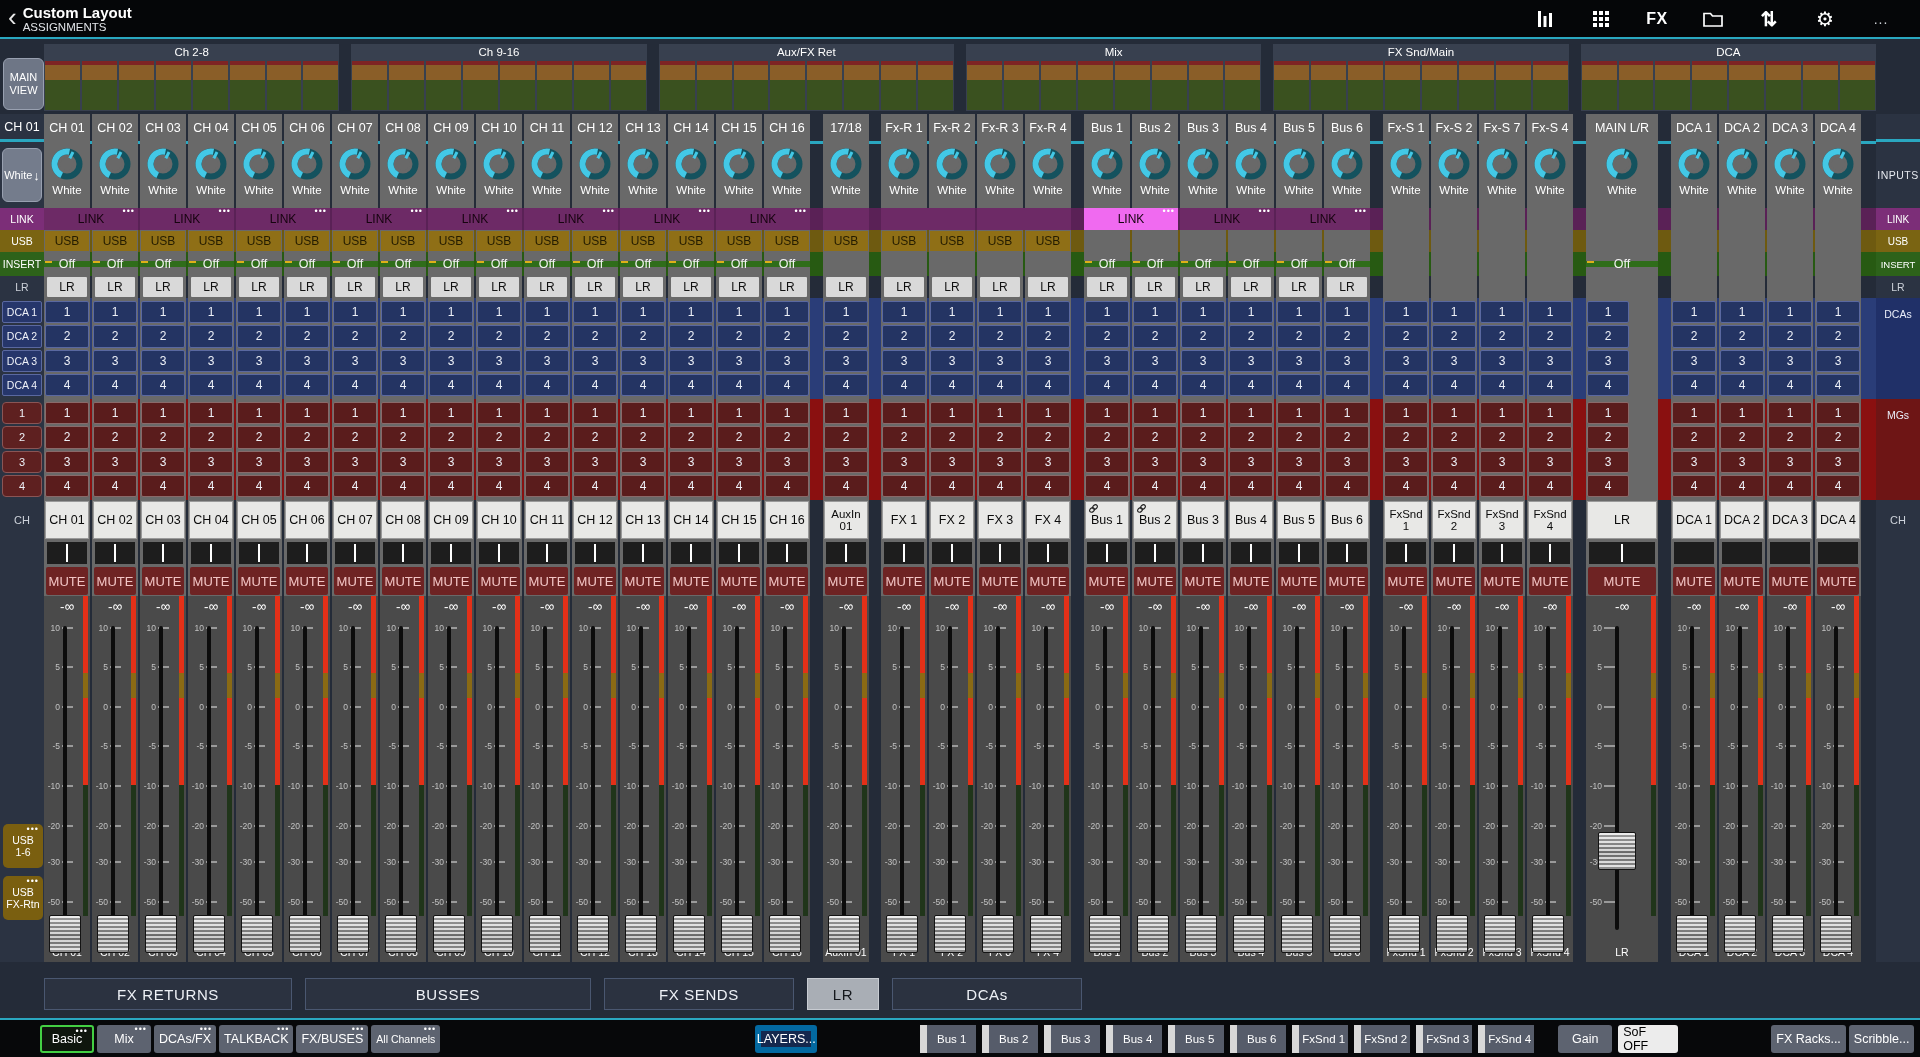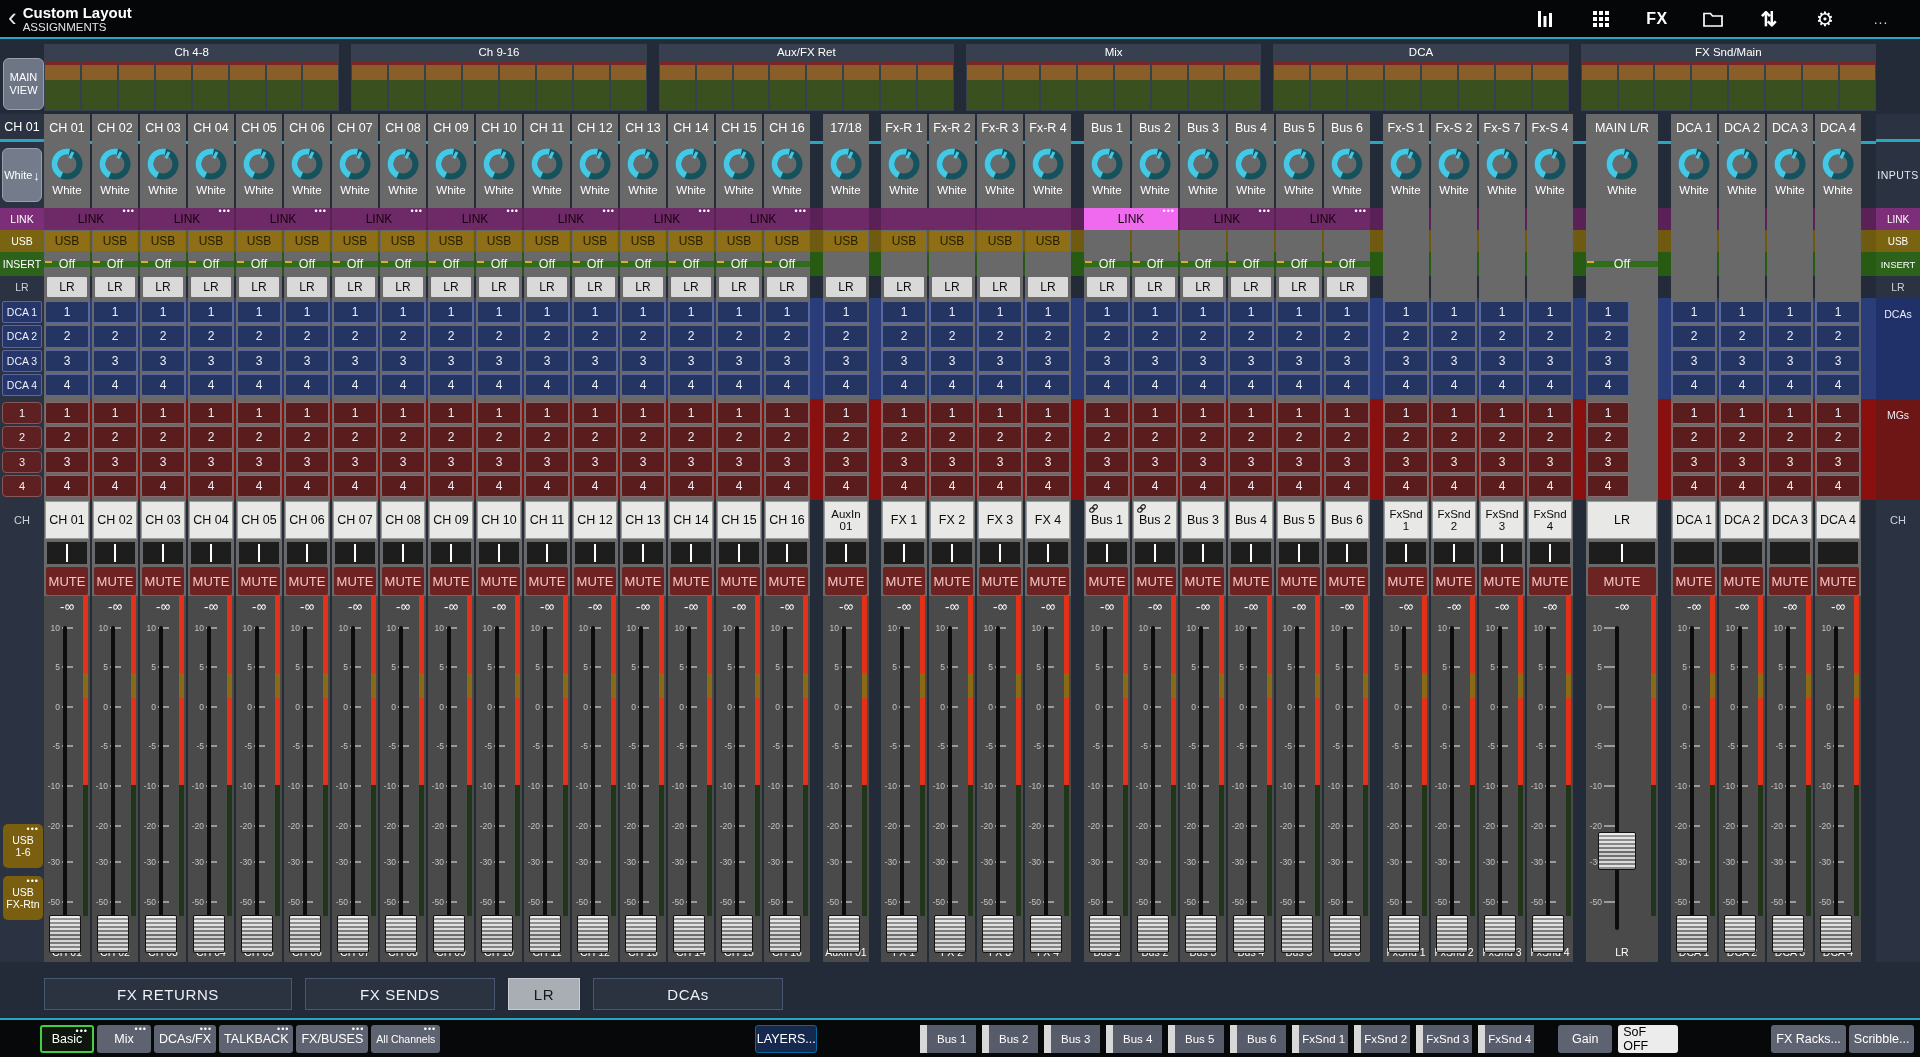--- a/index.html
+++ b/index.html
@@ -111,21 +111,21 @@
   
   .bars{display:flex;gap:13px;padding:16px 0 0 44px;height:36px;box-sizing:content-box}
   .bar{height:32px;background:#2b3240;border:1px solid #4a5770;color:#eef1f6;font-size:15px;letter-spacing:.6px;display:flex;align-items:center;justify-content:center;box-sizing:border-box;flex:none}
   .bar.light{background:#a9aeb5;color:#15181d;border-color:#c8ccd2}
   
   .toolbar{position:absolute;left:0;right:0;bottom:0;height:37px;background:#07080a;border-top:2px solid #2aa7c0;display:flex;align-items:center}
   .tbtn{position:relative;height:28px;min-width:54px;padding:0 5px;margin-right:3px;background:#5d6370;border-radius:3px;color:#fff;font-size:12.5px;display:flex;align-items:center;justify-content:center;box-sizing:border-box;cursor:pointer;flex:none}
   .tbtn.active{background:#0f160d;border:2px solid #43cf43}
   .tbtn.small{font-size:10.5px}
   .tbtn .ldots{top:1px;right:4px}
-  .layers{width:62px;background:#15284e;border:1px solid #0369a1}
+  .layers{width:62px;background:#15284e;border:6px solid #0369a1}
   .tab{display:flex;align-items:stretch;height:28px;width:56px;margin-right:6px;cursor:pointer;flex:none}
   .tab .mark{width:7px;background:#d8d8d8}
   .tab .lbl{flex:1;background:#565c6a;color:#fff;font-size:11.5px;display:flex;align-items:center;justify-content:center}
   .plain{width:50px}
   .sof{background:#ececec;color:#000;width:60px}
 </style>
 </head>
 <body>
 
 <div class="topbar">
@@ -171,21 +171,21 @@
         <span class="gearglyph">⚙</span>
       </span>
       <span class="ticon">
         <span class="moretxt">...</span>
       </span>
     </div>
 </div>
 
 <div class="navrow" id="navrow">
     <div class="navbox">
-    <div class="nhdr">Ch 4-8</div>
+    <div class="nhdr">Ch 2-8</div>
     <div class="minis">
         <span class="mini">
           <span class="r"></span>
           <span class="b"></span>
           <span class="g"></span>
         </span>
         <span class="mini">
           <span class="r"></span>
           <span class="b"></span>
           <span class="g"></span>
@@ -351,21 +351,21 @@
           <span class="g"></span>
         </span>
         <span class="mini">
           <span class="r"></span>
           <span class="b"></span>
           <span class="g"></span>
         </span>
       </div>
     </div>
     <div class="navbox">
-    <div class="nhdr">DCA</div>
+    <div class="nhdr">FX Snd/Main</div>
     <div class="minis">
         <span class="mini">
           <span class="r"></span>
           <span class="b"></span>
           <span class="g"></span>
         </span>
         <span class="mini">
           <span class="r"></span>
           <span class="b"></span>
           <span class="g"></span>
@@ -396,21 +396,21 @@
           <span class="g"></span>
         </span>
         <span class="mini">
           <span class="r"></span>
           <span class="b"></span>
           <span class="g"></span>
         </span>
       </div>
     </div>
     <div class="navbox">
-    <div class="nhdr">FX Snd/Main</div>
+    <div class="nhdr">DCA</div>
     <div class="minis">
         <span class="mini">
           <span class="r"></span>
           <span class="b"></span>
           <span class="g"></span>
         </span>
         <span class="mini">
           <span class="r"></span>
           <span class="b"></span>
           <span class="g"></span>
@@ -3592,20 +3592,21 @@
       <div class="rl-ins" style="font-size:9.5px">INSERT</div>
       <div class="rl-lr">LR</div>
       <div class="blk dcas">DCAs</div>
       <div class="blk mgs">MGs</div>
       <div class="rl-ch">CH</div>
     </div>
 </div>
 
 <div class="bars" id="bars">
     <div class="bar " style="width:248px">FX RETURNS</div>
+    <div class="bar " style="width:286px">BUSSES</div>
     <div class="bar " style="width:190px">FX SENDS</div>
     <div class="bar light" style="width:72px">LR</div>
     <div class="bar " style="width:190px">DCAs</div>
   </div>
 
 <div class="toolbar" id="toolbar">
     <span style="width:40px;flex:none"></span>
     <div class="tbtn active "><span class="ldots">•••</span>Basic</div>
     <div class="tbtn  "><span class="ldots">•••</span>Mix</div>
     <div class="tbtn  "><span class="ldots">•••</span>DCAs/FX</div>

